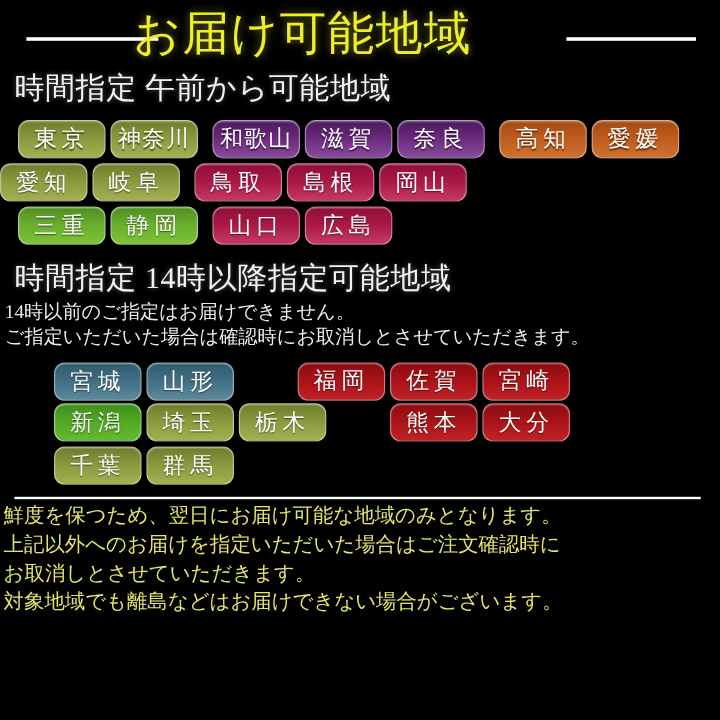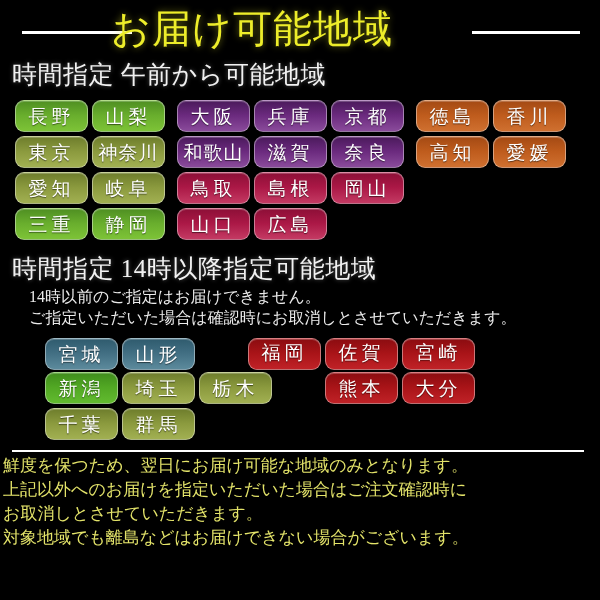--- a/index.html
+++ b/index.html
@@ -49,21 +49,21 @@
     line-height: 34px;
     padding-left: 12px;
     letter-spacing: 0.5px;
     text-shadow: 0 0 4px rgba(255,255,255,0.35);
     white-space: nowrap;
   }
   .notice-line {
     color: #ececec;
     font-size: 16px;
     line-height: 21px;
-    padding-left: 29px;
+    padding-left: 4px;
     white-space: nowrap;
   }
 
   
   .badge-rows { position: relative; }
   .badge-row {
     display: flex;
     align-items: flex-start;
     height: 36px;
   }
@@ -126,49 +126,34 @@
   <div class="header-title">お届け可能地域</div>
   <div class="header-rule right"></div>
 </div>
 
 <div>
   <div class="section-heading">時間指定 午前から可能地域</div>
   <div class="spacer-8"></div>
   <div class="badge-rows" id="morning-rows">
       <div class="badge-row" style="padding-left: 15px;">
         <div class="badge-group">
-          <div class="badge c-green w-narrow">長野</div>
-          <div class="badge c-green w-narrow">山梨</div>
-        </div>
-        <div class="badge-group" style="margin-left: 8px;">
-          <div class="badge c-purple w-narrow">大阪</div>
-          <div class="badge c-purple w-narrow">兵庫</div>
-          <div class="badge c-purple w-narrow">京都</div>
-        </div>
-        <div class="badge-group" style="margin-left: 8px;">
-          <div class="badge c-orange w-narrow">徳島</div>
-          <div class="badge c-orange w-narrow">香川</div>
-        </div>
-      </div>
-      <div class="badge-row" style="padding-left: 15px;">
-        <div class="badge-group">
           <div class="badge c-olive w-narrow">東京</div>
           <div class="badge c-olive">神奈川</div>
         </div>
         <div class="badge-group" style="margin-left: 8px;">
           <div class="badge c-purple">和歌山</div>
           <div class="badge c-purple w-narrow">滋賀</div>
           <div class="badge c-purple w-narrow">奈良</div>
         </div>
         <div class="badge-group" style="margin-left: 8px;">
           <div class="badge c-orange w-narrow">高知</div>
           <div class="badge c-orange w-narrow">愛媛</div>
         </div>
       </div>
-      <div class="badge-row" style="padding-left: 15px;">
+      <div class="badge-row" style="">
         <div class="badge-group">
           <div class="badge c-olive w-narrow">愛知</div>
           <div class="badge c-olive w-narrow">岐阜</div>
         </div>
         <div class="badge-group" style="margin-left: 8px;">
           <div class="badge c-crimson w-narrow">鳥取</div>
           <div class="badge c-crimson w-narrow">島根</div>
           <div class="badge c-crimson w-narrow">岡山</div>
         </div>
       </div>

